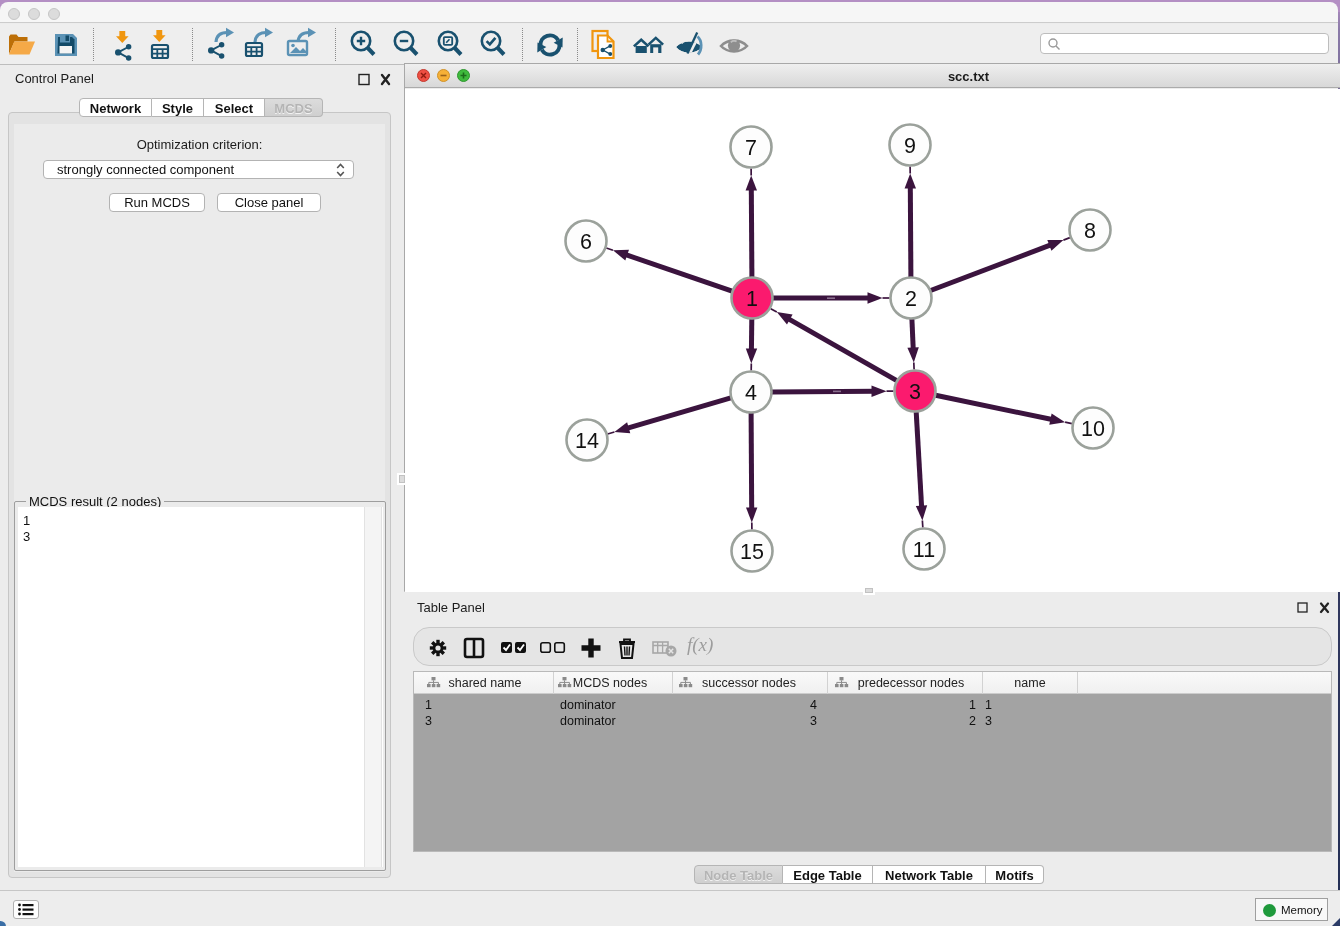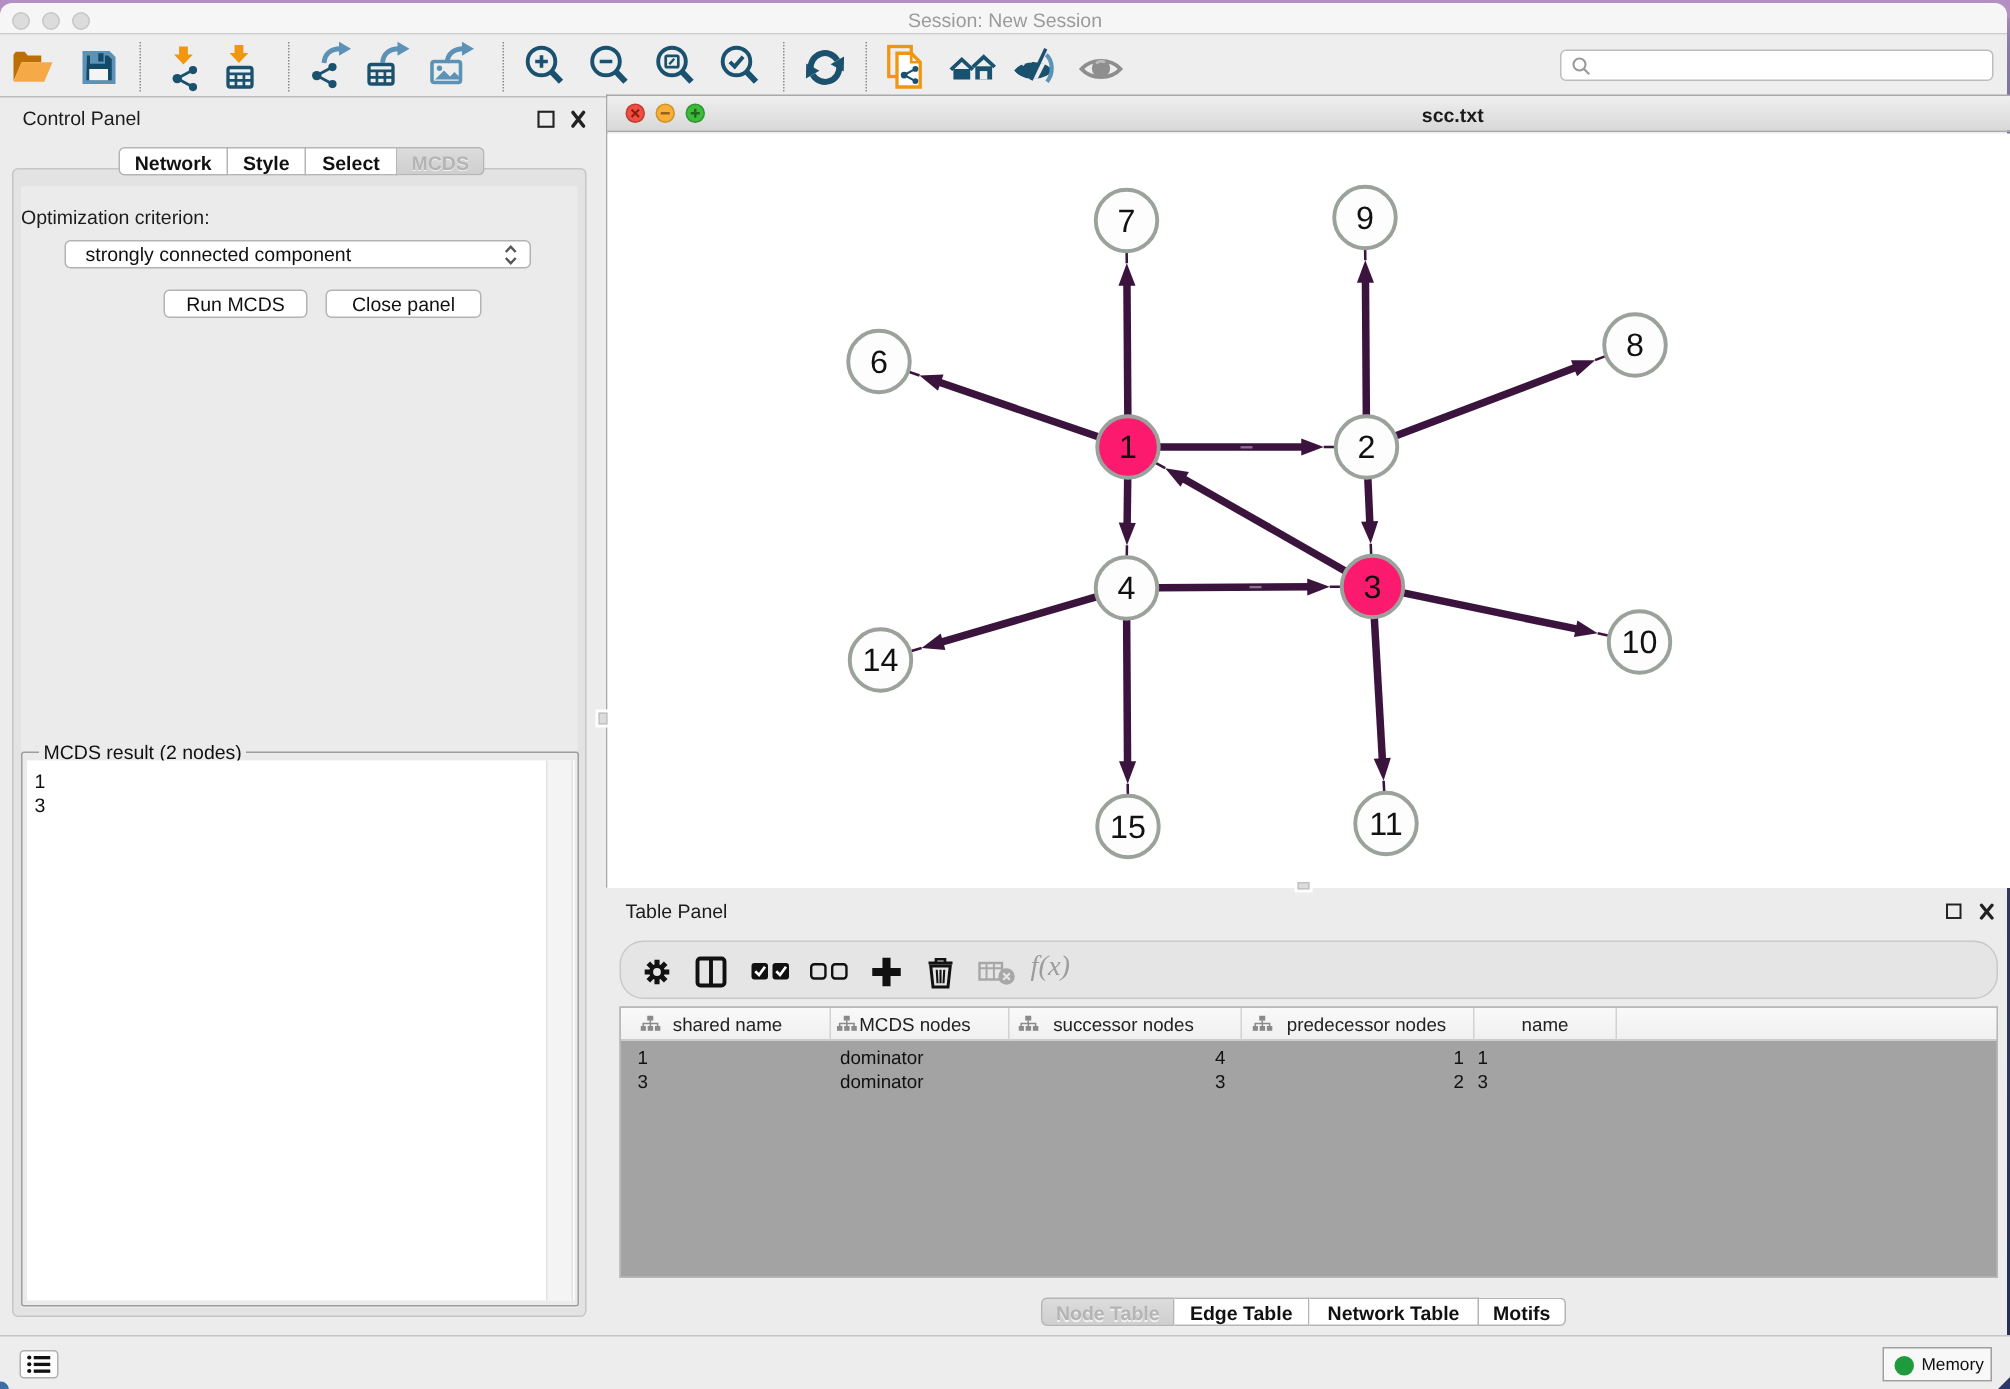--- a/index.html
+++ b/index.html
@@ -19,21 +19,21 @@
 #search { position:absolute; left:1040px; top:9px; width:289px; height:21px; background:#fff; border:1px solid #bdbdbd; border-radius:4px; }
 
 #cp-title { left:15px; top:71px; font-size:13px; color:#1c1c1c; }
 .tabrow { position:absolute; display:flex; z-index:5; }
 .tab { height:19px; background:#fff; border:1px solid #b5b5b5; border-left:none; font-size:13px; color:#111; text-align:center; line-height:19px; font-weight:700; }
 .tab.first { border-left:1px solid #b5b5b5; border-radius:4px 0 0 4px; }
 .tab.last { border-radius:0 4px 4px 0; }
 .tab.sel { background:linear-gradient(#dcdcdc,#cfcfcf); color:#b4b4b4; text-shadow:0 1px 0 #f2f2f2; }
 #cp-outer { left:8px; top:112px; width:383px; height:766px; background:#e3e3e3; border:1px solid #c6c6c6; border-radius:4px; }
 #cp-inner { left:14px; top:124px; width:371px; height:748px; background:#ebebeb; }
-#optlabel { left:14px; top:137px; width:371px; font-size:13px; color:#1c1c1c; }
+#optlabel { left:14px; top:137px; width:371px; text-align:center; font-size:13px; color:#1c1c1c; }
 #combo { left:43px; top:160px; width:311px; height:19px; background:#fff; border:1px solid #b3b3b3; border-radius:4px; font-size:13px; color:#111; line-height:17px; padding-left:13px; }
 .btn { position:absolute; height:19px; background:#fff; border:1px solid #b3b3b3; border-radius:4px; font-size:13px; color:#111; text-align:center; line-height:17px;margin-left:15px; }
 #fieldset { left:14px; top:501px; width:372px; height:370px; border:1px solid #9e9e9e; border-radius:2px; }
 #legend { left:26px; top:494px; font-size:13px; color:#111; background:#ebebeb; padding:0 3px; }
 #resultbox { left:18px; top:507px; width:365px; height:360px; background:#fff; font-size:13px; color:#111; line-height:16px; padding:6px 0 0 5px; }
 #rscroll { left:364px; top:507px; width:18px; height:360px; background:#f4f4f4; border-left:1px solid #e2e2e2; border-right:1px solid #e2e2e2; }
 
 #netframe { left:404px; top:63px; width:1128px; height:529px; border:1px solid #a8a8a8; border-right:none; border-bottom:1px solid #d8d8d8;padding-left:48px; }
 #nettitle { position:absolute; left:0; top:0; width:100%; height:24px; background:linear-gradient(#efefef,#d8d8d8); border-bottom:1px solid #ababab; }
 #netname { position:absolute; left:0; top:5px; width:100%; text-align:center; font-size:13px; font-weight:600; color:#1a1a1a; }
@@ -59,21 +59,20 @@
 <div id="win">
   <div class="abs" id="rightedge"></div>
   <div class="abs" id="purpletop"></div>
   <div class="pcorner" style="left:0"></div>
   <div class="pcorner" style="right:0"></div>
   <div class="abs" id="titlebar">
     <div class="tl" style="left:8px"></div>
     <div class="tl" style="left:28px"></div>
     <div class="tl" style="left:48px"></div>
   </div>
-  <div class="abs" id="title">Session: New Session</div>
   <div class="abs" id="toolbar">
     <svg class="ticon" style="left:4px; top:3px" width="36" height="36" viewBox="0 0 36 36">
         <path d="M5 27 L5 9.5 L6.5 7.5 L12.5 7.5 L14.5 10 L23.5 10 L23.5 14.5 L10.5 14.5 Z" fill="#bd6f07"></path>
         <path d="M10.2 14.5 L31 14.5 L25.5 27.5 L5 27.5 Z" fill="#f5a947"></path>
       </svg>
     <svg class="ticon" style="left:48px; top:3px" width="36" height="36" viewBox="0 0 36 36">
         <path d="M7 7 L25 7 L29 11 L29 29 L7 29 Z" fill="#5b92b5"></path>
         <path d="M10 10 L24 10 L26.5 12.5 L26.5 26.5 L9.5 26.5 Z" fill="#134a68"></path>
         <rect x="12" y="7" width="10" height="8.5" fill="#5b92b5"></rect>
         <rect x="17.5" y="8.5" width="3.5" height="5.5" fill="#134a68"></rect>

